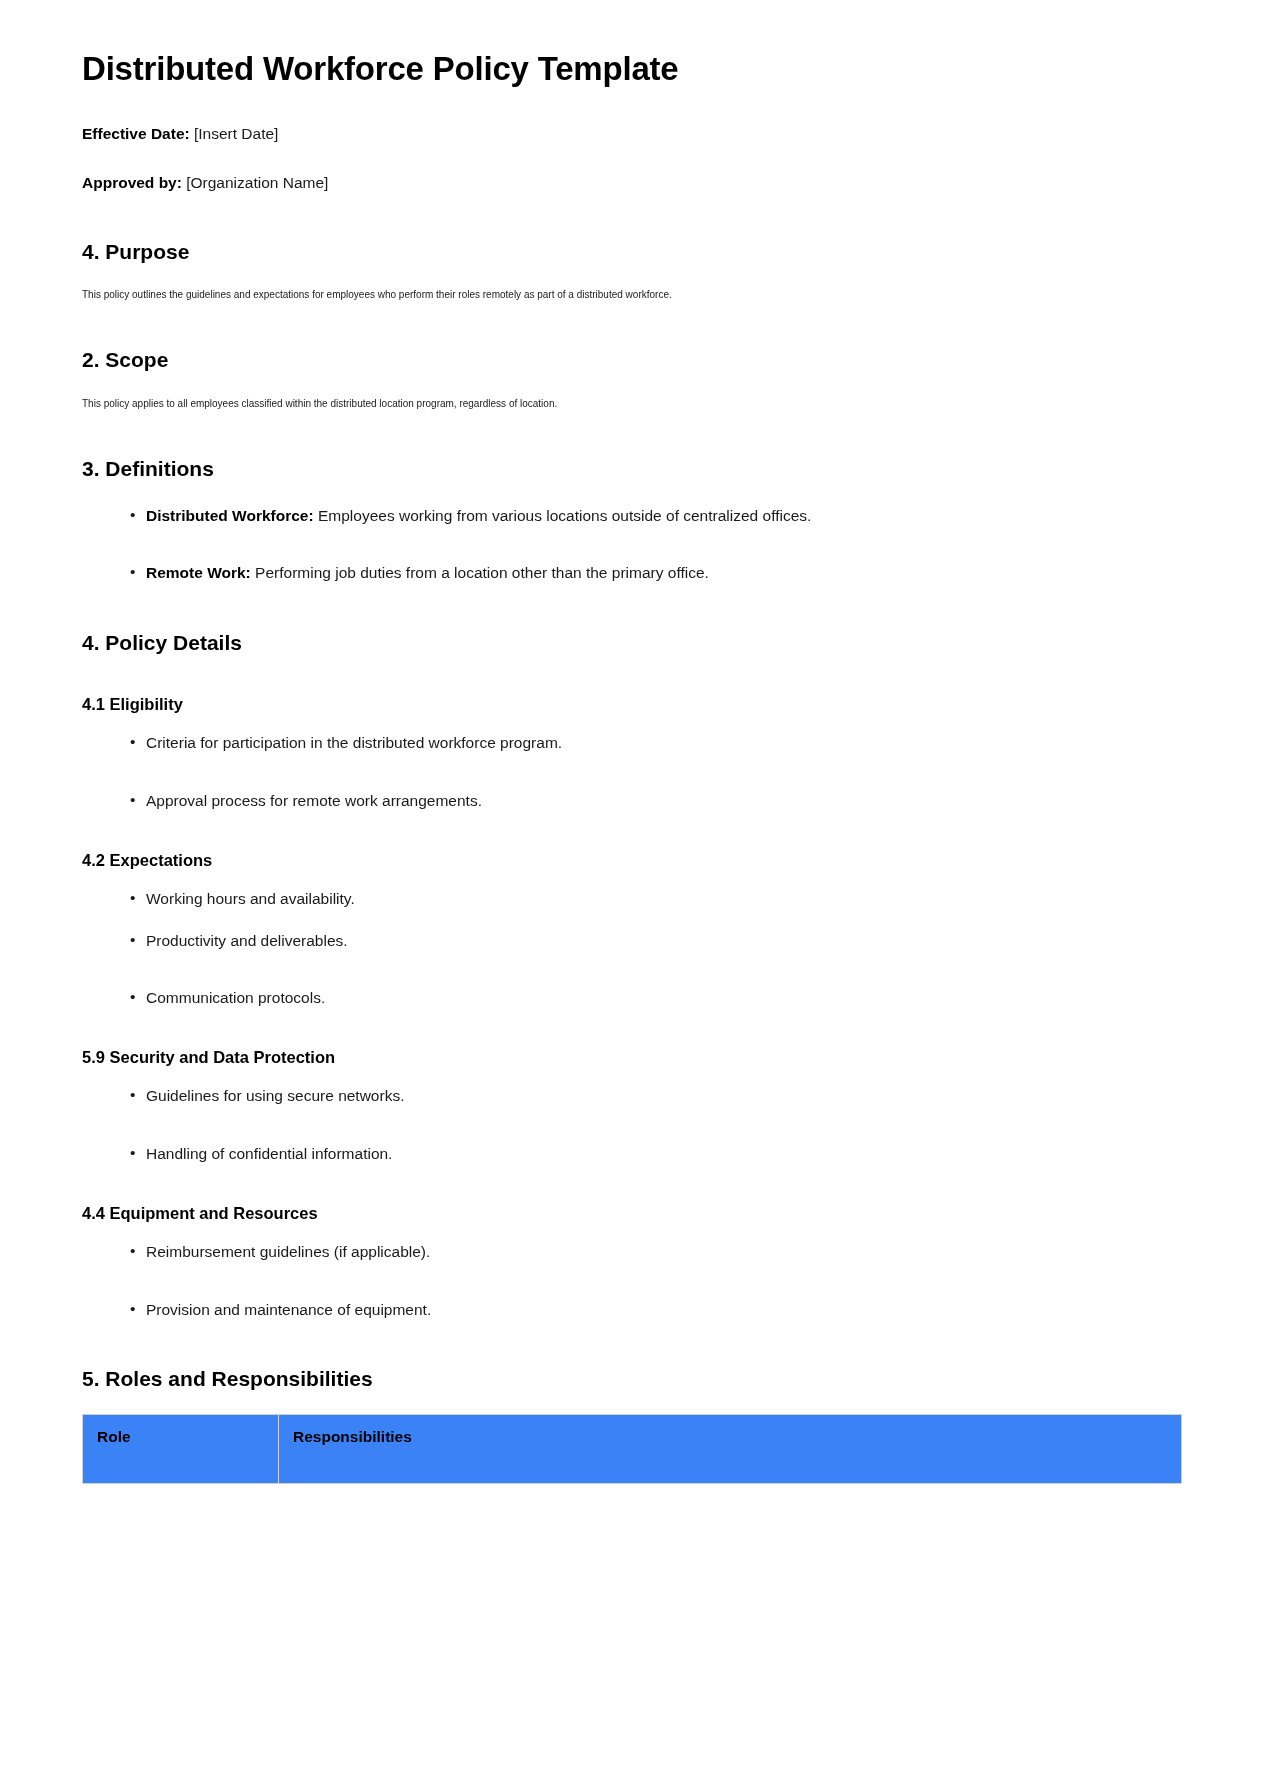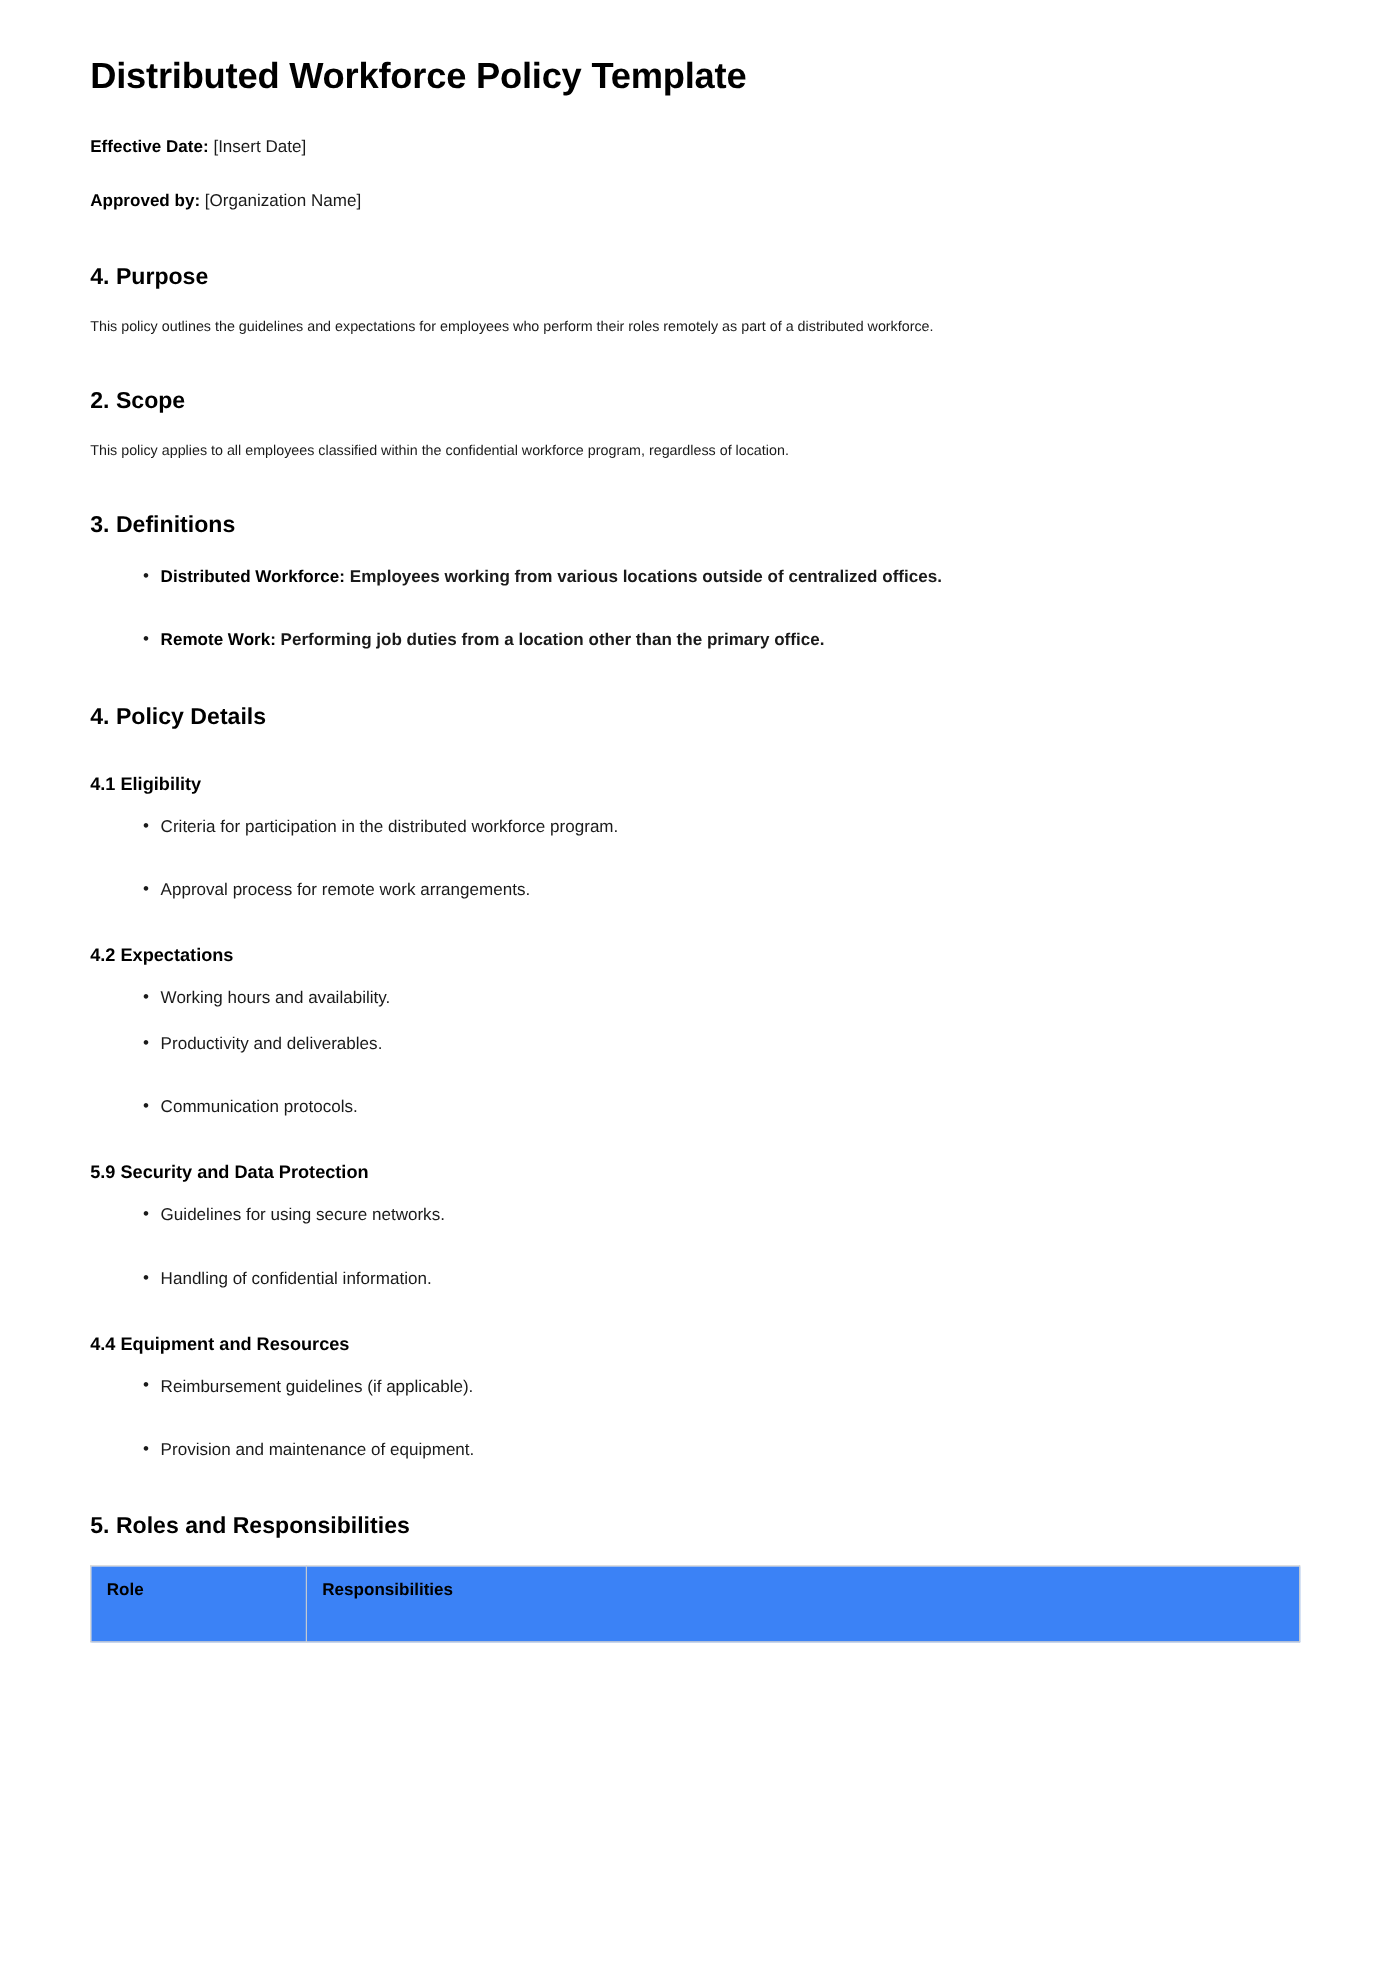--- a/index.html
+++ b/index.html
@@ -58,21 +58,21 @@
 
   h3.subsection-heading {
     font-size: 16.5px;
     line-height: 1.3;
     font-weight: bold;
     margin: 38px 0 16px 0;
     color: #000000;
   }
 
   p.body-text {
-    font-size: 13px;
+    font-size: 10px;
     line-height: 1.5;
     margin: 0 0 10px 0;
     color: #1a1a1a;
   }
 
   ul.bullet-list {
     list-style: none;
     margin: 0;
     padding: 0;
   }
@@ -95,21 +95,21 @@
     top: -1px;
     font-size: 15.5px;
     line-height: 1.5;
     color: #1a1a1a;
   }
   ul.bullet-list > li .term {
     font-weight: bold;
     color: #000000;
   }
   ul.bullet-list > li .term-def {
-    font-weight: bold;
+    font-weight: normal;
   }
 
   .table-wrap {
     margin-top: 22px;
   }
   table.roles-table {
     border-collapse: collapse;
     width: 1099px;
     table-layout: fixed;
     font-size: 15.5px;
@@ -140,21 +140,21 @@
   </p>
 
   <p class="meta-line">
     <span class="meta-label">Approved by:</span><span class="meta-value"> [Organization Name]</span>
   </p>
 
   <h2 class="section-heading">4. Purpose</h2>
   <p class="body-text">This policy outlines the guidelines and expectations for employees who perform their roles remotely as part of a distributed workforce.</p>
 
   <h2 class="section-heading">2. Scope</h2>
-  <p class="body-text">This policy applies to all employees classified within the confidential workforce program, regardless of location.</p>
+  <p class="body-text">This policy applies to all employees classified within the distributed location program, regardless of location.</p>
 
   <h2 class="section-heading">3. Definitions</h2>
   <ul class="bullet-list">
     <li>
       <span class="term">Distributed Workforce:</span><span class="term-def"> Employees working from various locations outside of centralized offices.</span>
     </li>
     <li>
       <span class="term">Remote Work:</span><span class="term-def"> Performing job duties from a location other than the primary office.</span>
     </li>
   </ul>

